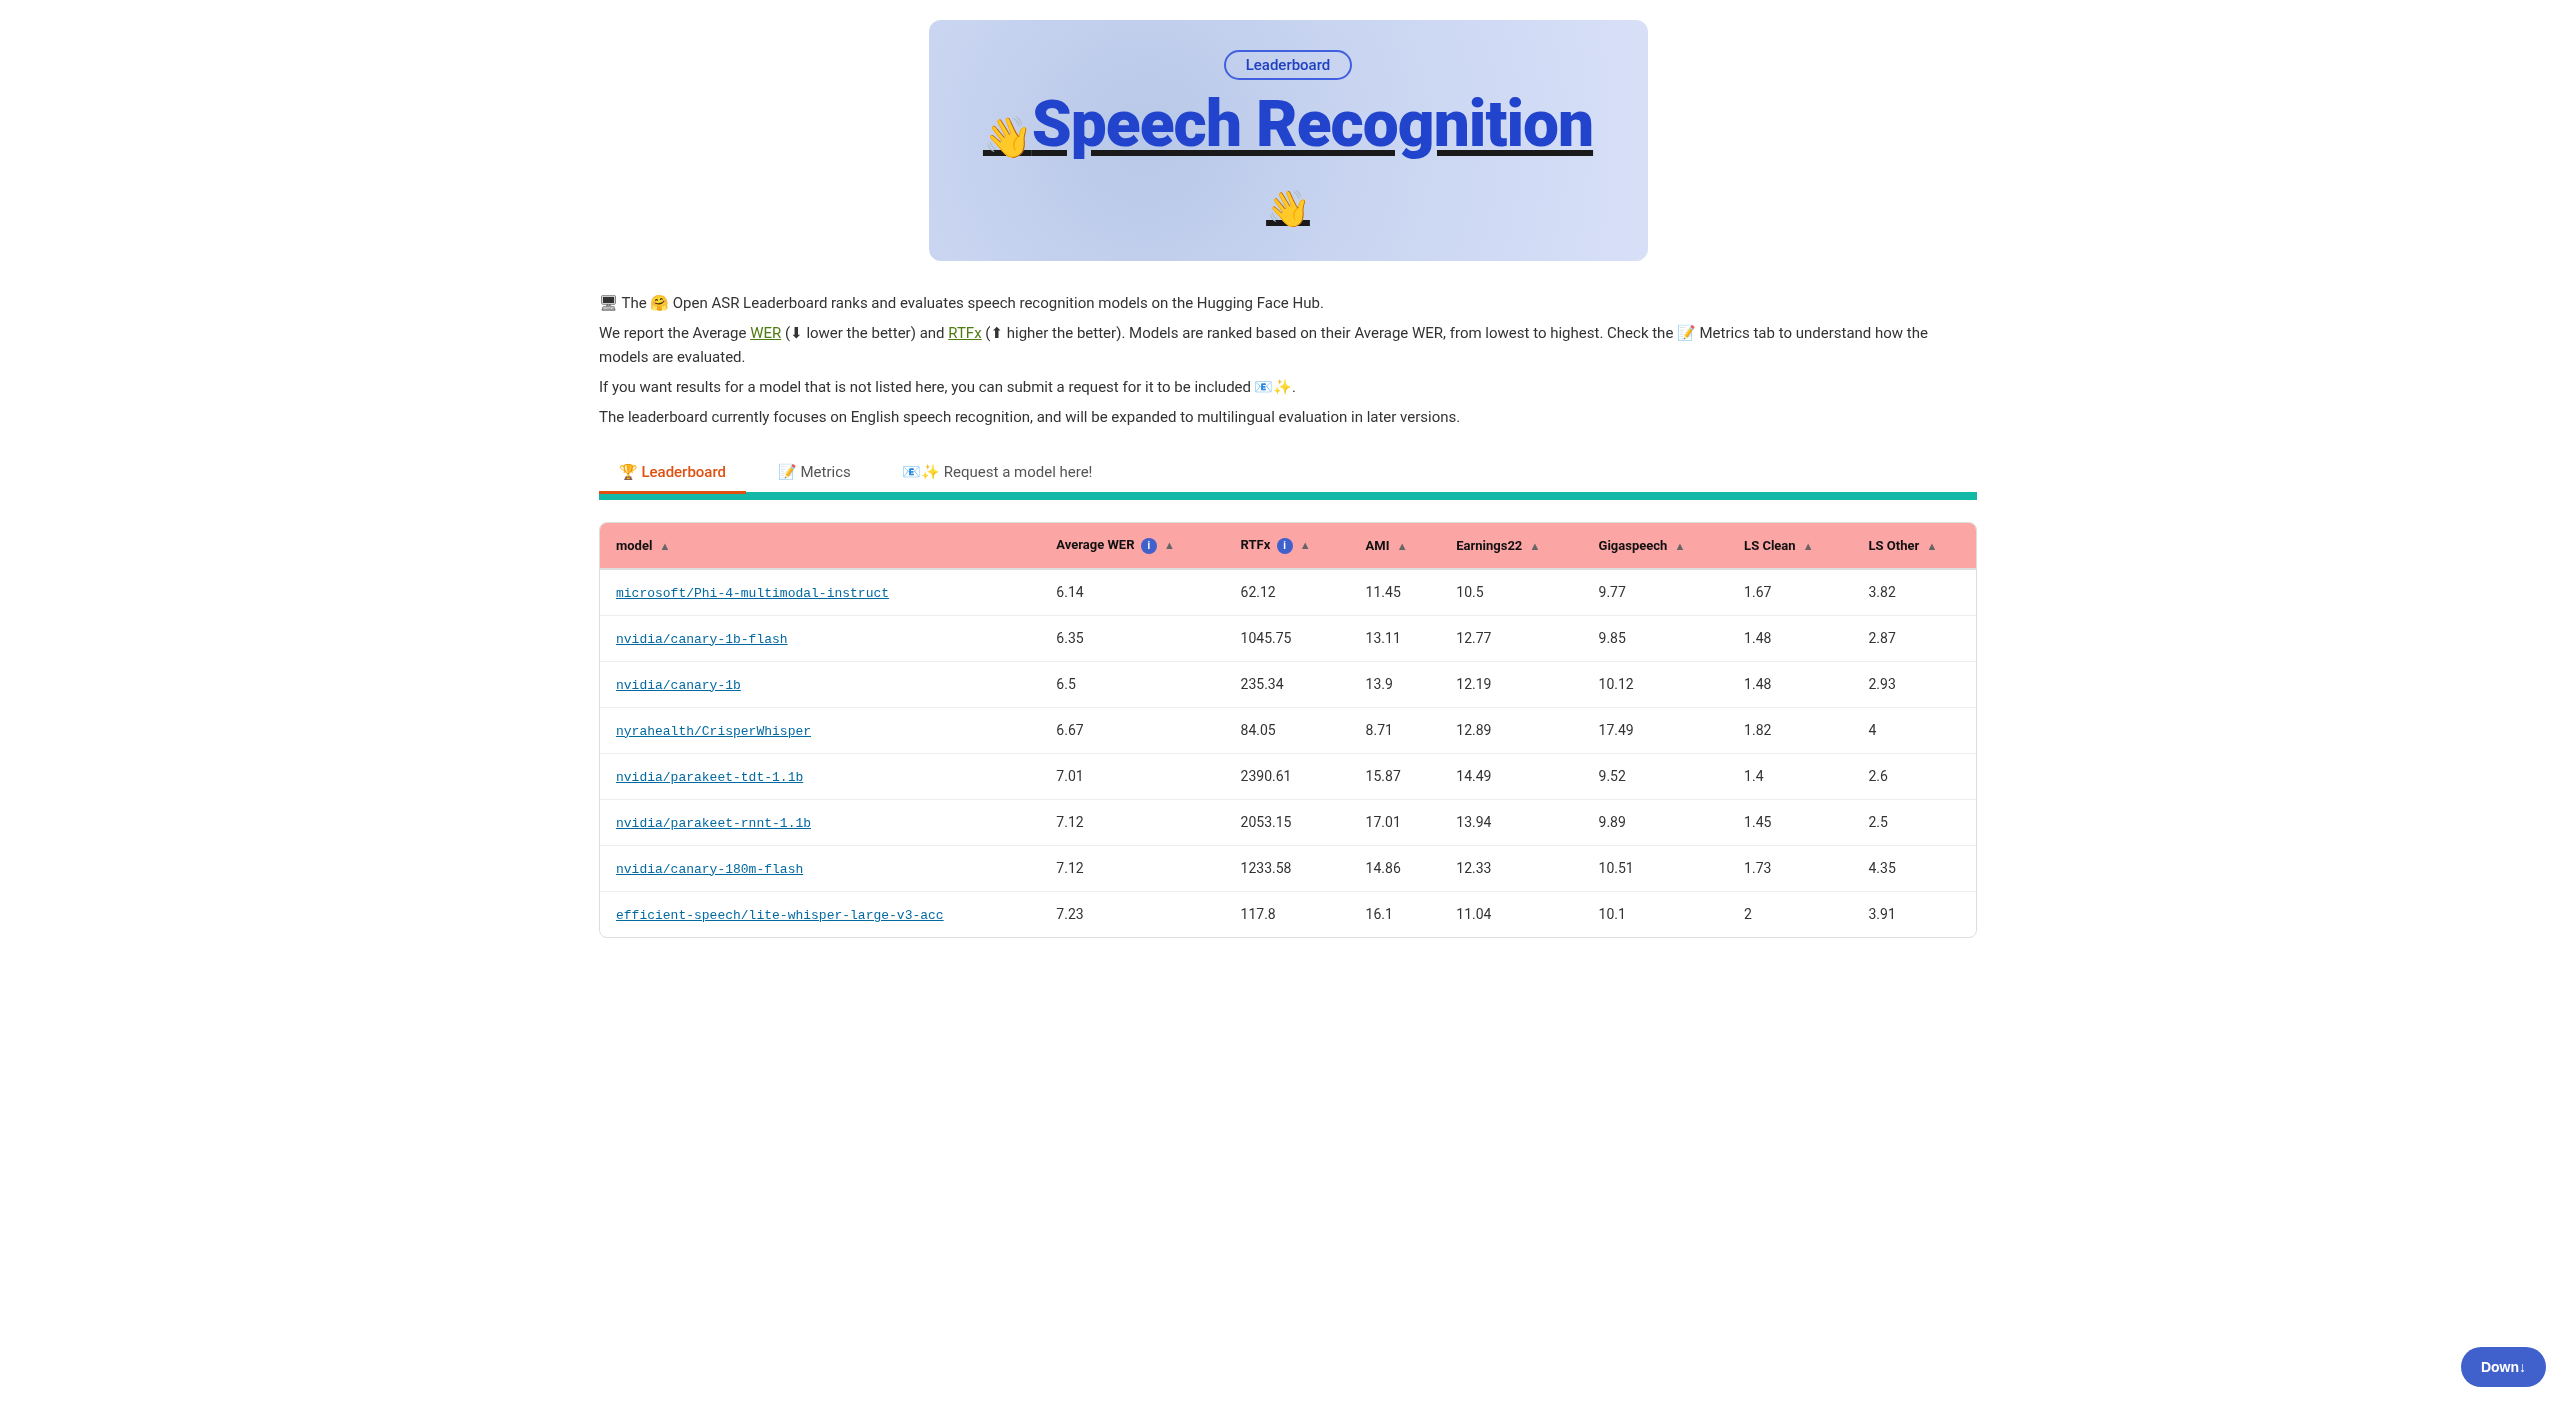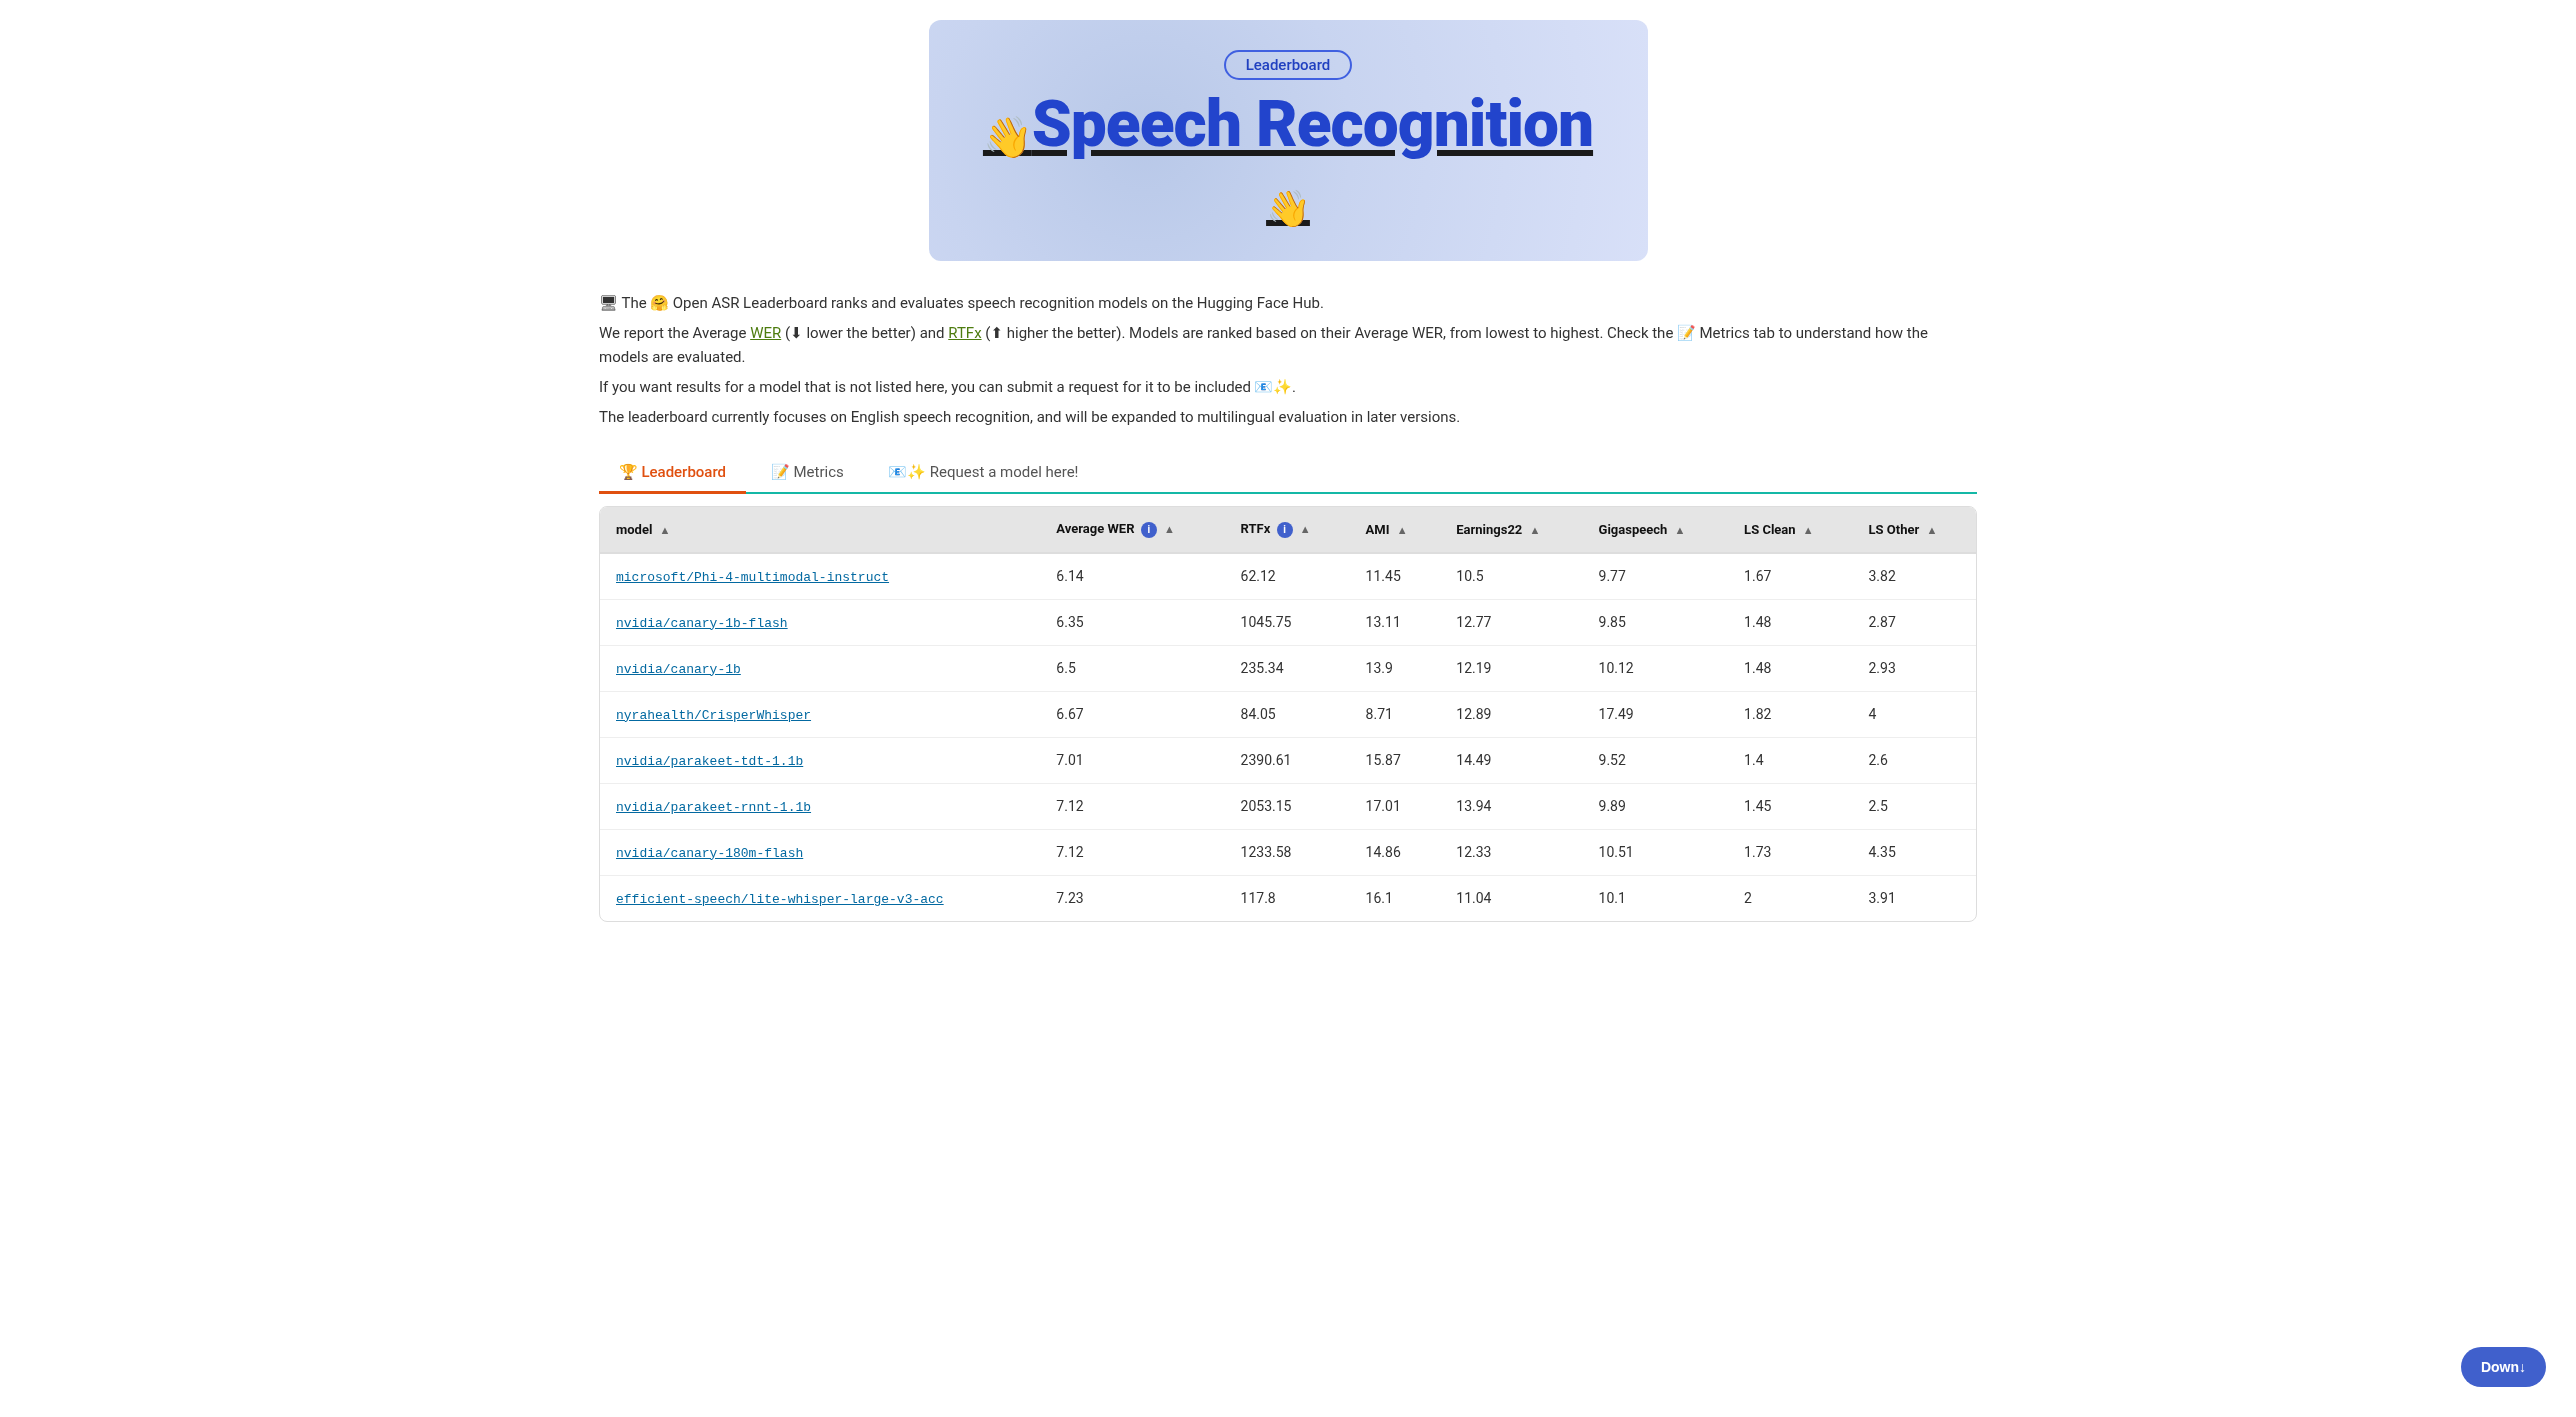--- a/index.html
+++ b/index.html
@@ -72,23 +72,23 @@
     }
 
     .description a {
       color: #4d7c0f;
       text-decoration: underline;
     }
 
     
     .tabs {
       display: flex;
-      gap: 5px;
-      margin-bottom: 12px;
-      border-bottom: 2px solid #14b8a6;
+      gap: 12px;
+      margin-bottom: 22px;
+      border-bottom: 8px solid #14b8a6;
     }
 
     .tab {
       padding: 10px 20px;
       cursor: pointer;
       font-size: 15px;
       color: #555;
       border-bottom: 3px solid transparent;
       margin-bottom: -2px;
       text-decoration: none;
@@ -108,21 +108,21 @@
       border-radius: 8px;
     }
 
     table {
       width: 100%;
       border-collapse: collapse;
       font-size: 14px;
     }
 
     thead tr {
-      background: #e5e5e5;
+      background: #fca5a5;
     }
 
     th {
       padding: 14px 16px;
       text-align: left;
       font-weight: 700;
       font-size: 13px;
       color: #111;
       border-bottom: 2px solid #ddd;
       white-space: nowrap;

